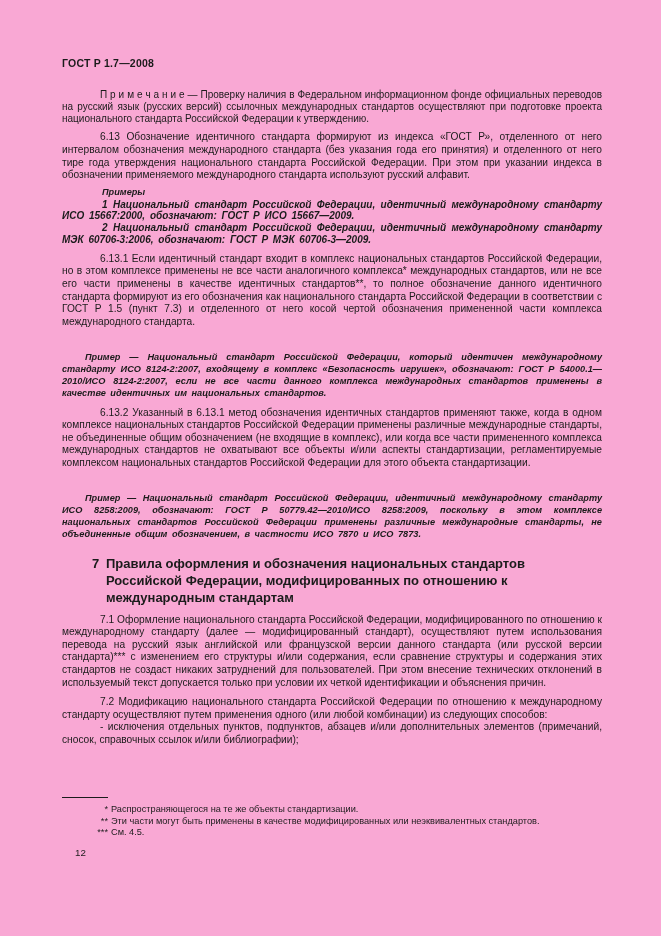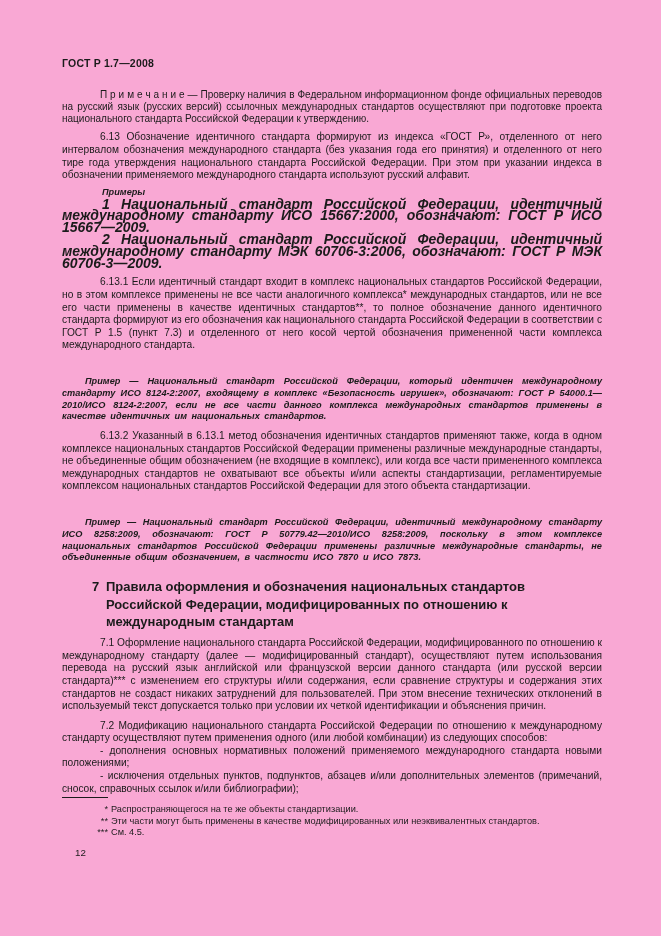--- a/index.html
+++ b/index.html
@@ -42,21 +42,21 @@
   }
   .examples-block { margin-top: 5px; }
   .examples-title {
     font-size: 9.2px;
     line-height: 11.8px;
     font-weight: bold;
     font-style: italic;
     text-indent: 40px;
   }
   .example-item {
-    font-size: 14px;
+    font-size: 10px;
     line-height: 11.8px;
     font-weight: bold;
     font-style: italic;
     text-align: justify;
     text-indent: 40px;
     word-spacing: 2px;
   }
   .example-para {
     font-size: 9.2px;
     line-height: 11.8px;
@@ -142,21 +142,20 @@
 
     <div class="section-heading">
       <span class="num">7</span>
       <span class="ttl">Правила оформления и обозначения национальных стандартов Российской Федерации, модифицированных по отношению к международным стандартам</span>
     </div>
 
     <p class="body-para">7.1  Оформление национального стандарта Российской Федерации, модифицированного по отношению к международному стандарту (далее — модифицированный стандарт), осуществляют путем использования перевода на русский язык английской или французской версии данного стандарта (или русской версии стандарта)*** с изменением его структуры и/или содержания, если сравнение структуры и содержания этих стандартов не создаст никаких затруднений для пользователей. При этом внесение технических отклонений в используемый текст допускается только при условии их четкой идентификации и объяснения причин.</p>
 
     <p class="body-para">7.2  Модификацию национального стандарта Российской Федерации по отношению к международному стандарту осуществляют путем применения одного (или любой комбинации) из следующих способов:</p>
 
-    <p class="bullet-para">- дополнения основных нормативных положений применяемого международного стандарта новыми положениями;</p>
     <p class="bullet-para">- исключения отдельных пунктов, подпунктов, абзацев и/или дополнительных элементов (примечаний, сносок, справочных ссылок и/или библиографии);</p>
 
   </div>
 
   <div class="footer-area">
     <hr class="footnote-rule">
     <div class="footnote-row">
       <span class="marker">*</span>
       <span class="fn-text">Распространяющегося на те же объекты стандартизации.</span>
     </div>

